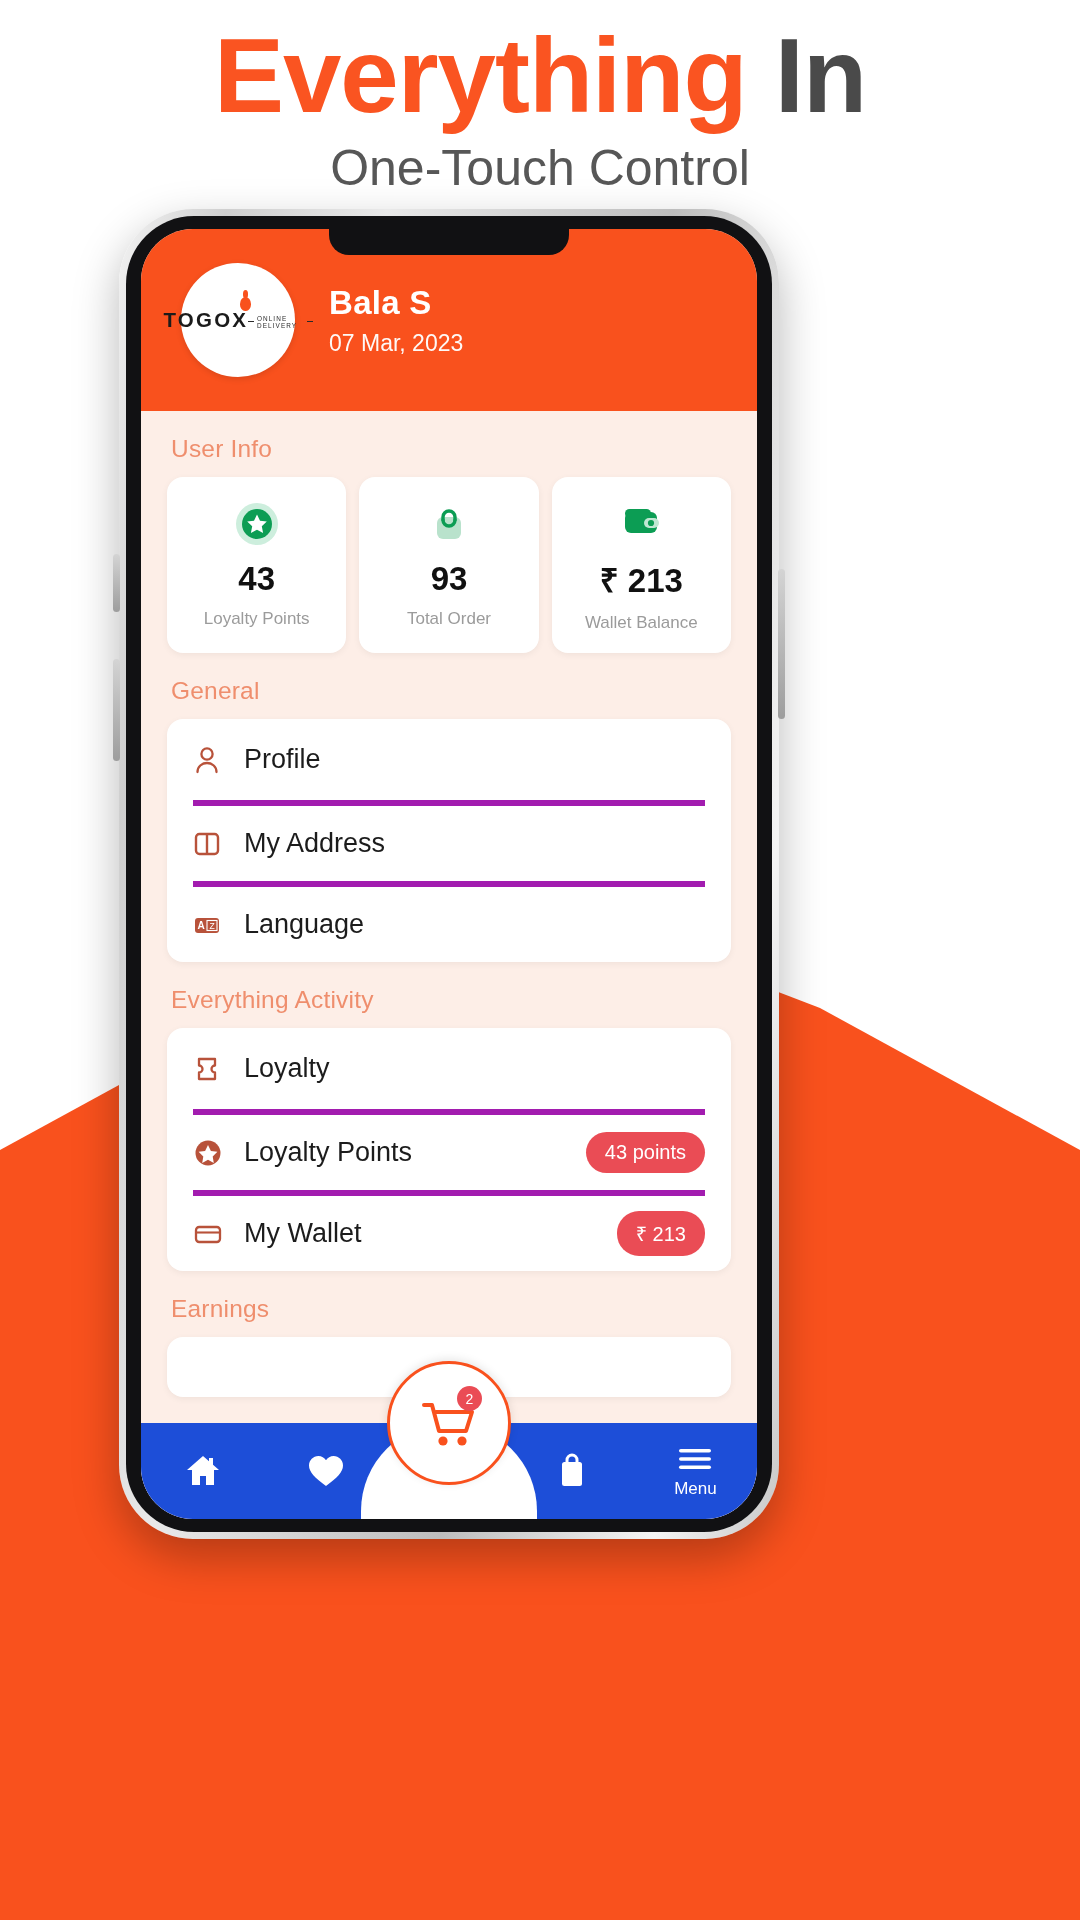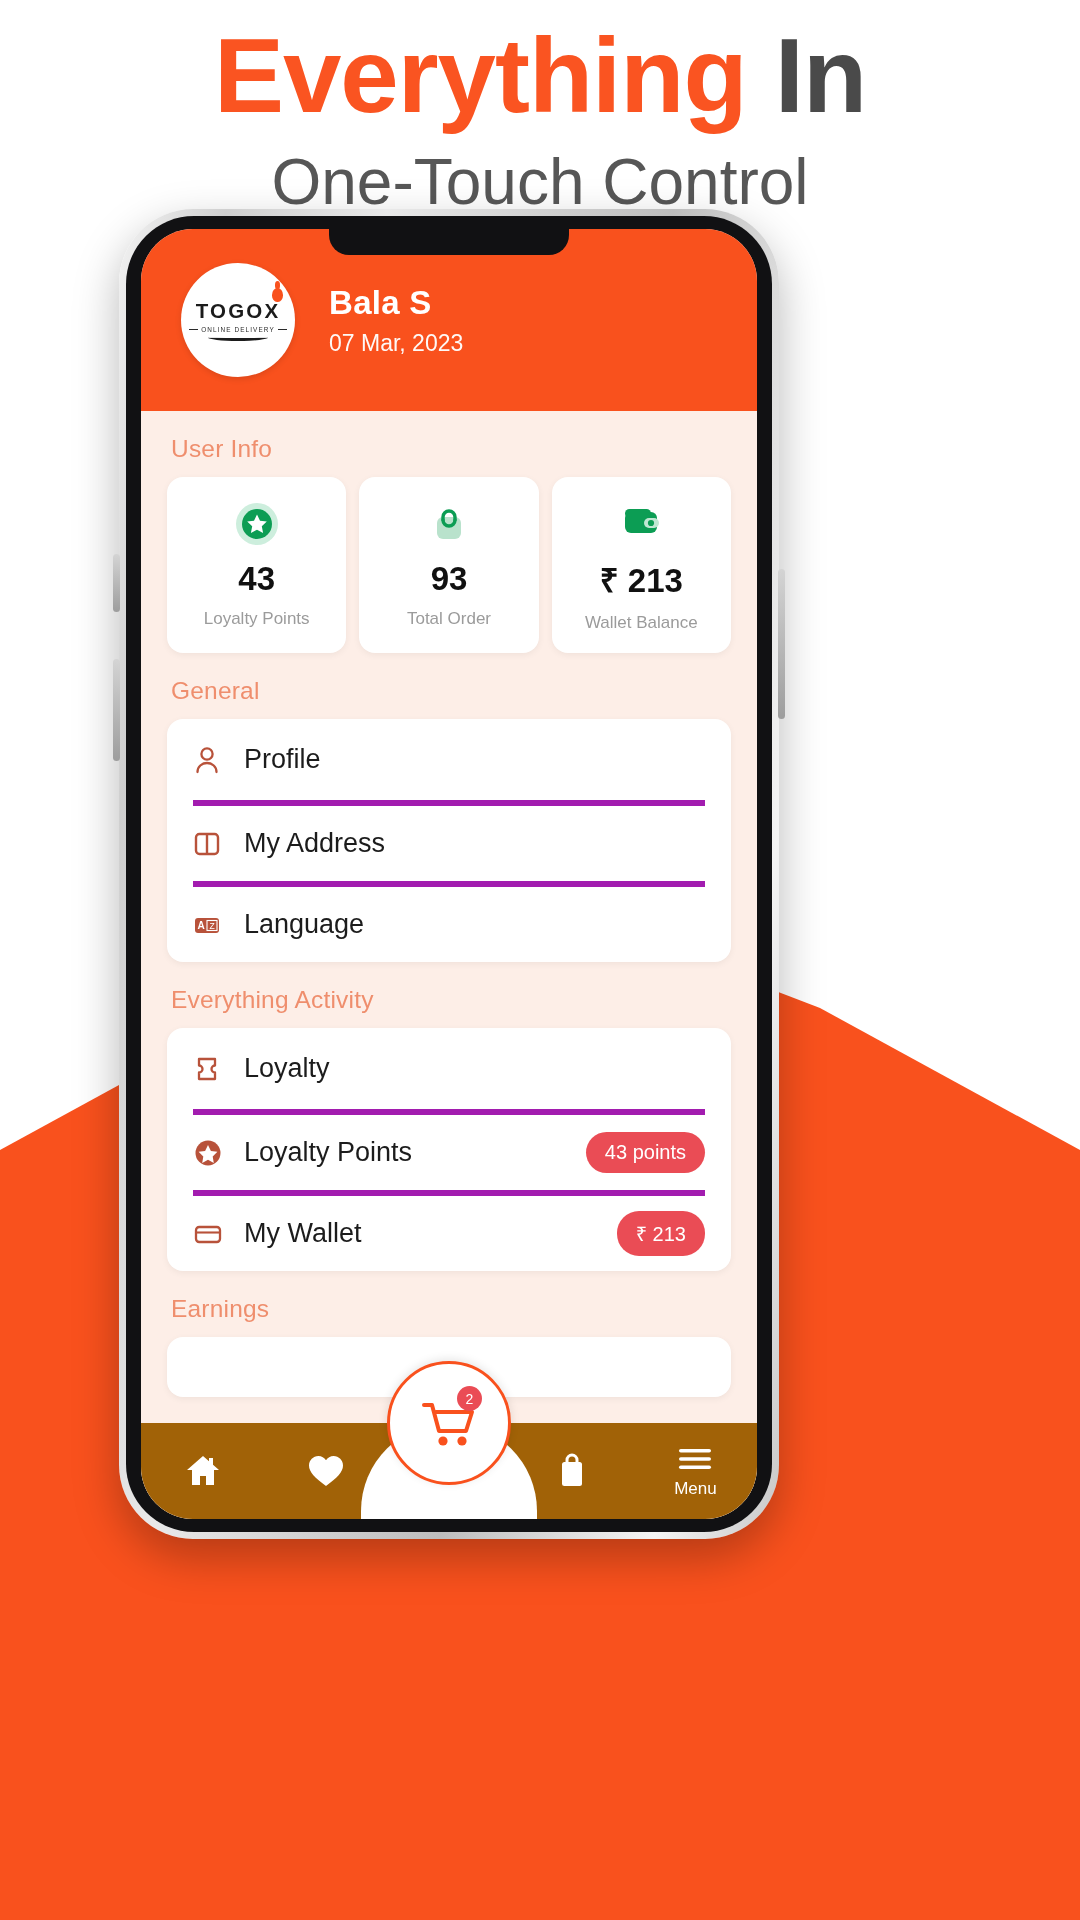--- a/index.html
+++ b/index.html
@@ -21,21 +21,21 @@
   .headline{
     position:absolute; top:14px; left:0; width:1080px;
     text-align:center; z-index:4;
   }
   .headline .l1{
     font-size:105px; font-weight:bold; letter-spacing:-1px;
     line-height:1.18; color:#4a4a4a;
   }
   .headline .l1 .hi{ color:#fa5421; }
   .headline .l2{
-    font-size:64px; color:#575757; line-height:1.2; margin-top:6px;
+    font-size:50px; color:#575757; line-height:1.2; 
     letter-spacing:0px;
   }
 
   
   .phone-wrap{
     position:absolute; left:119px; top:209px; width:660px; height:1330px; z-index:5;
   }
   .phone-outer{
     position:absolute; inset:0;
     border-radius:74px;
@@ -66,21 +66,21 @@
     width:240px; height:26px; background:#111113; border-radius:0 0 20px 20px; z-index:40;
   }
 
   
   .app-header{
     background:#f9511d; height:182px; position:relative;
     display:flex; align-items:center; padding-left:40px;
   }
   .avatar{
     width:114px; height:114px; border-radius:50%; background:#fff;
-    display:flex; flex-direction:column; align-items:center; justify-content:center;
+    display:flex; flex-direction:row; align-items:center; justify-content:center;
     flex:none; position:relative; box-shadow:0 2px 6px rgba(0,0,0,.12);
   }
   .logo-word{
     font-size:20.5px; font-weight:bold; letter-spacing:2.2px; color:#1b1b1b;
     position:relative;
   }
   .logo-flame{
     position:absolute; right:-3px; top:-11px; width:11px; height:14px;
     background:#f9511d; border-radius:50% 50% 46% 46%;
   }
@@ -133,21 +133,21 @@
   .row-ico{ width:38px; display:flex; align-items:center; justify-content:flex-start; }
   .row-lbl{ font-size:27px; color:#1c1c1c; margin-left:13px; }
   .badge{
     margin-left:auto; background:#ea4c55; color:#fff; font-size:20px;
     padding:9px 19px; border-radius:22px; white-space:nowrap;
   }
 
   
   .nav-bar{
     position:absolute; left:0; right:0; bottom:0; height:96px;
-    background:#a16207; display:flex; align-items:flex-end; z-index:20;
+    background:#1d4ed8; display:flex; align-items:flex-end; z-index:20;
   }
   .nav-notch{
     position:absolute; left:50%; transform:translateX(-50%); bottom:0;
     width:176px; height:96px; background:#fff; border-radius:100px 100px 0 0;
   }
   .nav-item{
     flex:1; display:flex; flex-direction:column; align-items:center; justify-content:center;
     position:relative; z-index:22; height:96px;
   }
   .nav-item.spacer{ visibility:hidden; }

